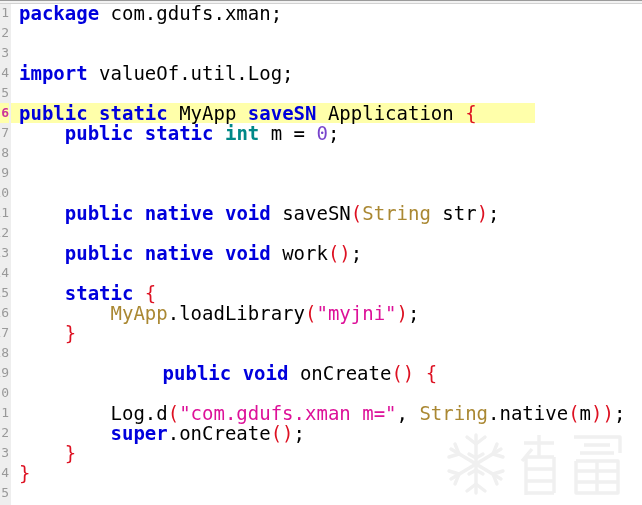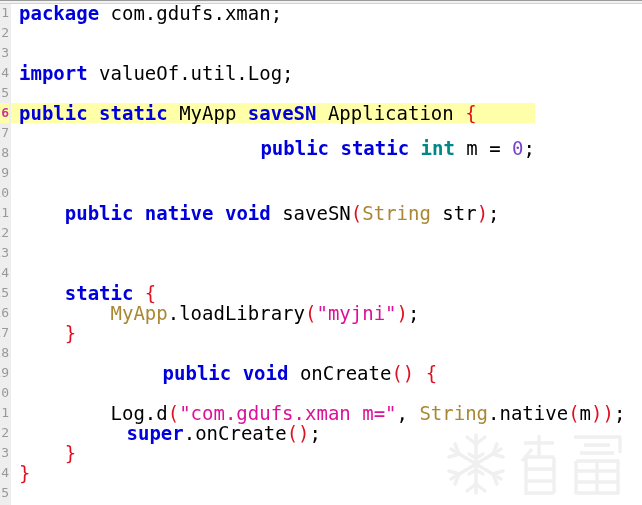--- a/index.html
+++ b/index.html
@@ -125,33 +125,34 @@
       <div class="gutter-num" style="top: 459px;">24</div>
       <div class="gutter-num" style="top: 479px;">25</div>
     </div>
 
   <div id="code-area">
       <div class="row" style="top: -1px;"><span class="txt"><span class="kw">package</span><span class="plain"> com.gdufs.xman;</span></span></div>
       <div class="row" style="top: 19px;"><span class="txt">&nbsp;</span></div>
       <div class="row" style="top: 59px;"><span class="txt"><span class="kw">import</span><span class="plain"> valueOf.util.Log;</span></span></div>
       <div class="row" style="top: 79px;"><span class="txt">&nbsp;</span></div>
       <div class="row hl" style="top: 99px;"><span class="txt"><span class="kw">public</span><span class="plain"> </span><span class="kw">static</span><span class="plain"> MyApp </span><span class="kw">saveSN</span><span class="plain"> Application </span><span class="punct">{</span></span></div>
-      <div class="row" style="top: 134px; text-align: right;"><span class="txt"><span class="plain">    </span><span class="kw">public</span><span class="plain"> </span><span class="kw">static</span><span class="plain"> </span><span class="type">int</span><span class="plain"> m = </span><span class="num">0</span><span class="plain">;</span></span></div>
+      <div class="row" style="top: 119px;"><span class="txt"><span class="plain">    </span><span class="kw">public</span><span class="plain"> </span><span class="kw">static</span><span class="plain"> </span><span class="type">int</span><span class="plain"> m = </span><span class="num">0</span><span class="plain">;</span></span></div>
       <div class="row" style="top: 139px;"><span class="txt">&nbsp;</span></div>
       <div class="row" style="top: 179px;"><span class="txt">&nbsp;</span></div>
       <div class="row" style="top: 199px;"><span class="txt"><span class="plain">    </span><span class="kw">public</span><span class="plain"> </span><span class="kw">native</span><span class="plain"> </span><span class="kw">void</span><span class="plain"> saveSN</span><span class="punct">(</span><span class="cls">String</span><span class="plain"> str</span><span class="punct">)</span><span class="plain">;</span></span></div>
       <div class="row" style="top: 219px;"><span class="txt">&nbsp;</span></div>
+      <div class="row" style="top: 239px;"><span class="txt"><span class="plain">    </span><span class="kw">public</span><span class="plain"> </span><span class="kw">native</span><span class="plain"> </span><span class="kw">void</span><span class="plain"> work</span><span class="punct">()</span><span class="plain">;</span></span></div>
       <div class="row" style="top: 259px;"><span class="txt">&nbsp;</span></div>
       <div class="row" style="top: 279px;"><span class="txt"><span class="plain">    </span><span class="kw">static</span><span class="plain"> </span><span class="punct">{</span></span></div>
       <div class="row" style="top: 299px;"><span class="txt"><span class="plain">        </span><span class="cls">MyApp</span><span class="plain">.loadLibrary</span><span class="punct">(</span><span class="str">"myjni"</span><span class="punct">)</span><span class="plain">;</span></span></div>
       <div class="row" style="top: 319px;"><span class="txt"><span class="plain">    </span><span class="punct">}</span></span></div>
       <div class="row" style="top: 339px;"><span class="txt">&nbsp;</span></div>
       <div class="row" style="top: 359px; text-align: center;"><span class="txt"><span class="plain">    </span><span class="kw">public</span><span class="plain"> </span><span class="kw">void</span><span class="plain"> onCreate</span><span class="punct">()</span><span class="plain"> </span><span class="punct">{</span></span></div>
       <div class="row" style="top: 399px;"><span class="txt"><span class="plain">        Log.d</span><span class="punct">(</span><span class="str">"com.gdufs.xman m="</span><span class="plain">, </span><span class="cls">String</span><span class="plain">.native</span><span class="punct">(</span><span class="plain">m</span><span class="punct">))</span><span class="plain">;</span></span></div>
-      <div class="row" style="top: 419px; padding-left: 16px;"><span class="txt"><span class="plain">        </span><span class="kw">super</span><span class="plain">.onCreate</span><span class="punct">()</span><span class="plain">;</span></span></div>
+      <div class="row" style="top: 419px;"><span class="txt"><span class="plain">        </span><span class="kw">super</span><span class="plain">.onCreate</span><span class="punct">()</span><span class="plain">;</span></span></div>
       <div class="row" style="top: 439px;"><span class="txt"><span class="plain">    </span><span class="punct">}</span></span></div>
       <div class="row" style="top: 459px;"><span class="txt"><span class="punct">}</span></span></div>
       <div class="row" style="top: 479px;"><span class="txt">&nbsp;</span></div>
     </div>
 
   <div id="watermark">
     <svg width="200" height="76" viewBox="0 0 200 76" xmlns="http://www.w3.org/2000/svg">
       <g fill="none" stroke="#f0f0f0" stroke-width="3.4" stroke-linecap="round">
         <line x1="40" y1="8" x2="40" y2="66"></line>
         <line x1="15" y1="22" x2="65" y2="52"></line>

